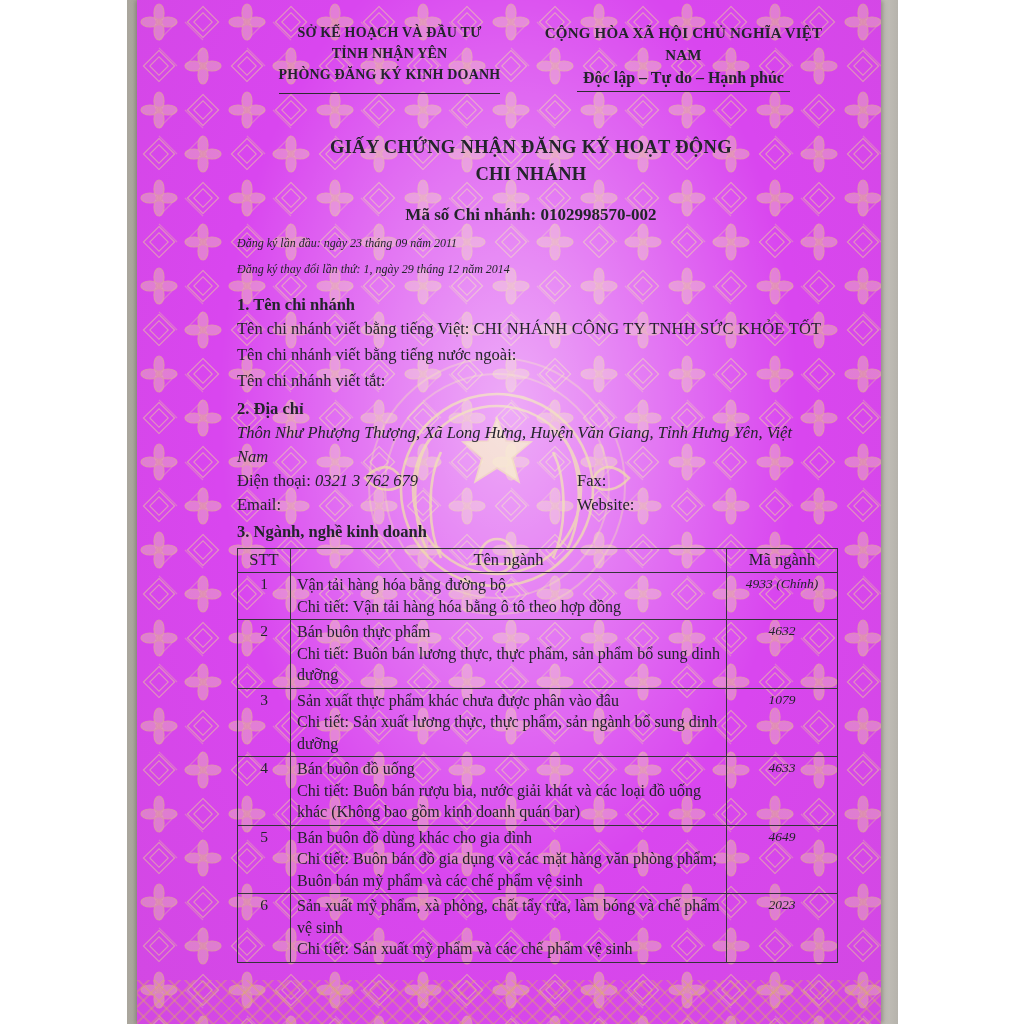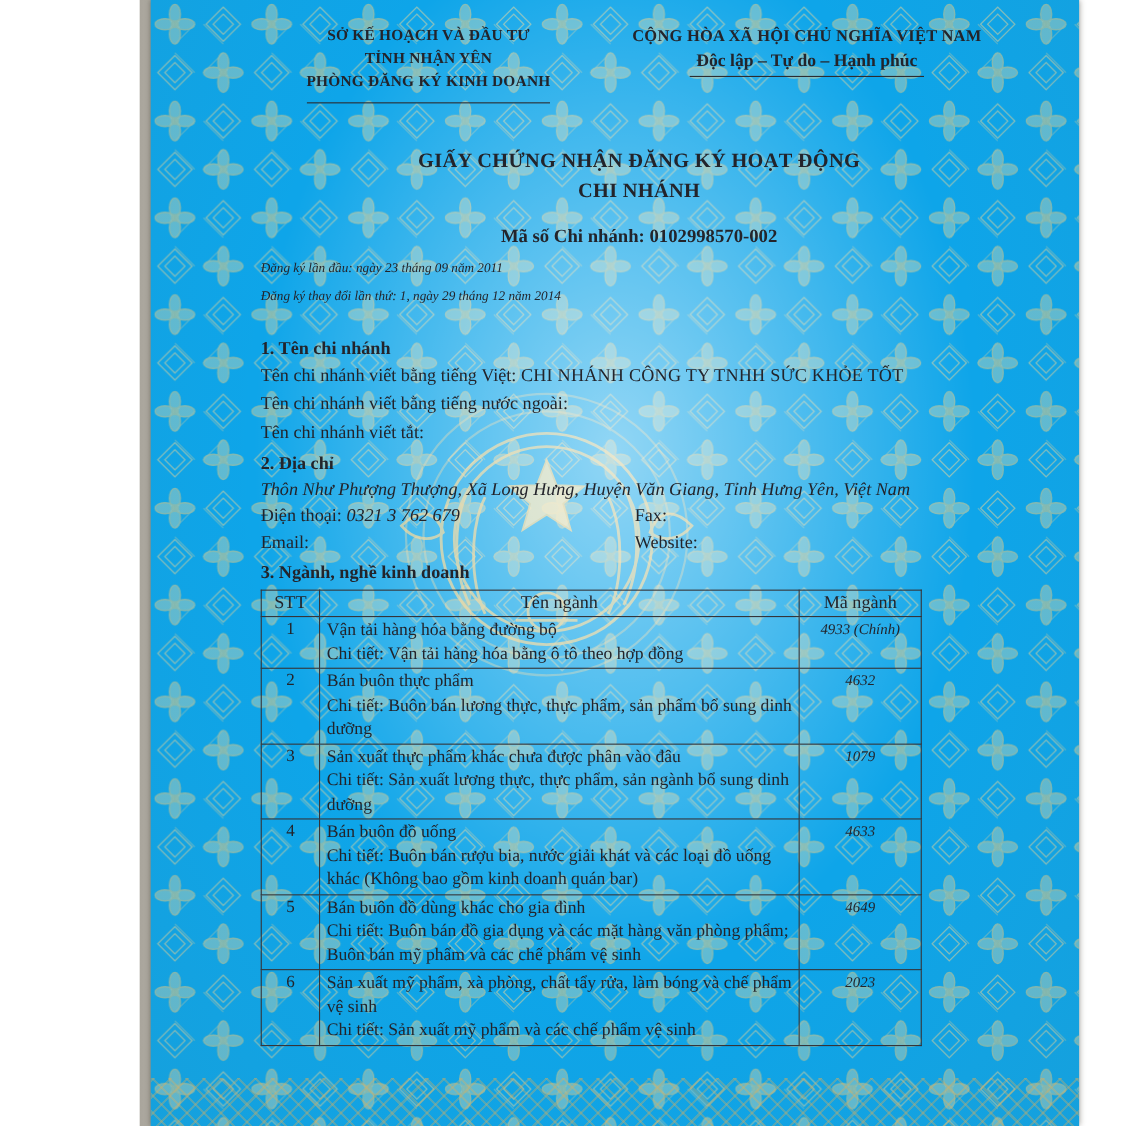--- a/index.html
+++ b/index.html
@@ -9,22 +9,22 @@
     font-family:"Liberation Serif","DejaVu Serif",serif;
     color:#23242b;
   }
   
   .photo-surface{
     position:absolute;left:127px;top:0;width:771px;height:1024px;
     background:linear-gradient(90deg,#a9a59c 0%,#b5b1a8 3%,#c2bfb7 50%,#cbc8c1 97%,#b6b3ac 100%);
   }
   
   .paper{
-    position:absolute;left:137px;top:0;width:844px;height:1024px;
-    background:#0ea5e9;
+    position:absolute;left:137px;top:0;width:744px;height:1024px;
+    background:#d946ef;
     box-shadow:2px 0 5px rgba(60,55,40,.35), -2px 0 4px rgba(60,55,40,.25);
     overflow:hidden;
   }
   .paper .guilloche{position:absolute;left:0;top:0;width:100%;height:100%;opacity:.55;}
   .paper .emblem{position:absolute;left:198px;top:352px;width:324px;height:268px;}
   .paper .shade{
     position:absolute;inset:0;
     background:radial-gradient(ellipse at 50% 40%, rgba(255,255,255,.55) 0%, rgba(255,255,255,0) 55%, rgba(120,100,60,.07) 100%);
   }
   .bottom-band{
@@ -43,21 +43,21 @@
   .hdr-right .l2{font-size:16px;line-height:23px;display:inline-block;border-bottom:1.6px solid #2c2c30;padding:0 6px 2px;}
   .hdr-left .l3{display:inline-block;border-bottom:1.6px solid #2c2c30;padding-bottom:8px;}
 
   
   .title{margin-top:40px;text-align:center;font-weight:bold;font-size:18.5px;line-height:27px;letter-spacing:.3px;}
   .codeline{margin-top:17px;text-align:center;font-weight:bold;font-size:17px;}
   .regline{margin-top:7px;font-style:italic;font-size:12px;line-height:23px;}
 
   
   .sec-h{font-weight:bold;font-size:16.5px;margin-top:0;}
-  .s1{margin-top:26px;}
+  .s1{margin-top:14px;}
   .body-line{font-size:16.5px;line-height:24px;margin-top:2px;}
   .caps{letter-spacing:.2px;}
   .italic{font-style:italic;}
   .two-col{display:flex;font-size:16.5px;line-height:24px;gap:40px;}
   .two-col .col-a{width:300px;}
   .two-col .col-b{flex:1;}
   .s2{margin-top:6px;}
   .s3{margin-top:5px;}
 
   

